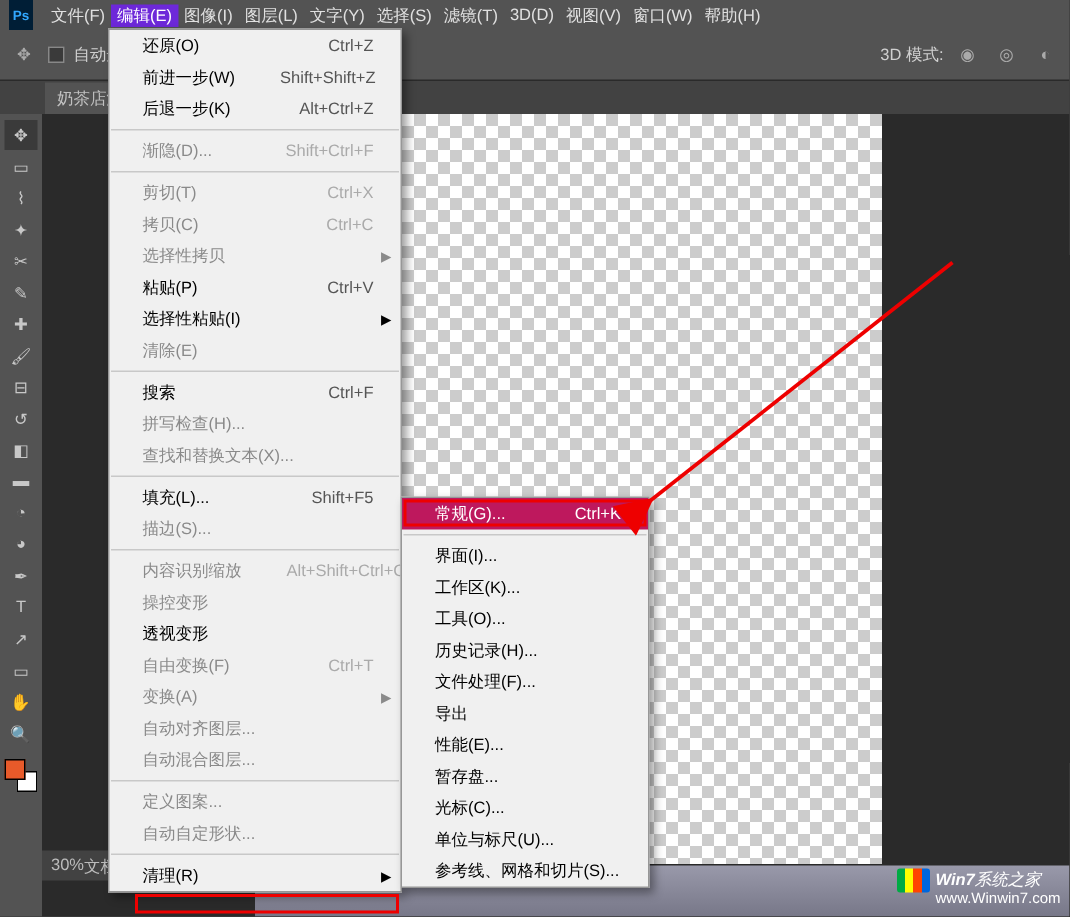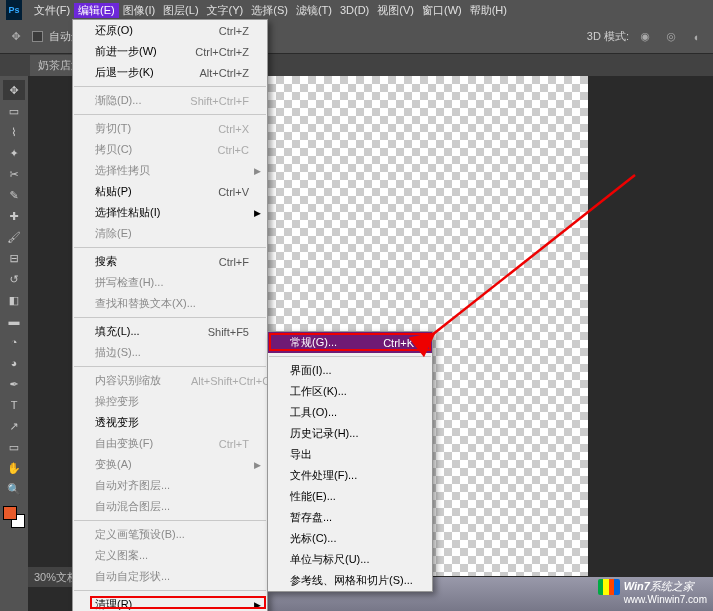--- a/index.html
+++ b/index.html
@@ -29,21 +29,21 @@
 .watermark{position:absolute;right:6px;bottom:6px;display:flex;align-items:flex-start;gap:4px;color:#fff;font-size:13px;font-style:italic}
 .watermark .flag{width:22px;height:16px;background:linear-gradient(90deg,#0a4 25%,#ff0 25% 50%,#f40 50% 75%,#06d 75%);border-radius:2px}
 .menu{position:absolute;background:#f0f0f0;border:1px solid #979797;box-shadow:3px 3px 6px rgba(0,0,0,.4);z-index:100}
 .menu .mi{height:21px;display:flex;align-items:center;padding:0 18px 0 22px;color:#000;position:relative;white-space:nowrap}
 .menu .mi.dis{color:#8a8a8a}
 .menu .mi .lbl{flex:1}
 .menu .mi .sc{margin-left:30px;color:#555}
 .menu .mi.dis .sc{color:#aaa}
 .menu .mi .arrow{position:absolute;right:6px;font-size:9px}
 .menu .msep{height:1px;background:#c8c8c8;margin:3px 1px}
-.menu .mi.hl{background:#701a75;color:#fff}
+.menu .mi.hl{background:#be185d;color:#fff}
 .menu .mi.hl .sc{color:#fff}
 .menu1{top:19px;left:72px;width:196px}
 .menu2{top:331px;left:267px;width:166px}
 .redbox{position:absolute;border:2px solid #e00;pointer-events:none;z-index:200}
 .rb-bottom{top:596px;left:90px;width:176px;height:13px}
 .rb-sub{top:333px;left:269px;width:162px;height:18px}
 .arrow-ann{position:absolute;z-index:201;pointer-events:none}
 </style>
 </head>
 <body>
@@ -133,21 +133,21 @@
   </div>
 </div>
 
 <div class="menu menu1" id="menu1">
     <div class="mi">
       <span class="lbl">还原(O)</span>
       <span class="sc">Ctrl+Z</span>
     </div>
     <div class="mi">
       <span class="lbl">前进一步(W)</span>
-      <span class="sc">Ctrl+Ctrl+Z</span>
+      <span class="sc">Shift+Shift+Z</span>
     </div>
     <div class="mi">
       <span class="lbl">后退一步(K)</span>
       <span class="sc">Alt+Ctrl+Z</span>
     </div>
     <div class="msep"></div>
     <div class="mi dis">
       <span class="lbl">渐隐(D)...</span>
       <span class="sc">Shift+Ctrl+F</span>
     </div>
@@ -213,23 +213,20 @@
       <span class="lbl">变换(A)</span>
       <span class="arrow">▶</span>
     </div>
     <div class="mi dis">
       <span class="lbl">自动对齐图层...</span>
     </div>
     <div class="mi dis">
       <span class="lbl">自动混合图层...</span>
     </div>
     <div class="msep"></div>
-    <div class="mi dis">
-      <span class="lbl">定义画笔预设(B)...</span>
-    </div>
     <div class="mi dis">
       <span class="lbl">定义图案...</span>
     </div>
     <div class="mi dis">
       <span class="lbl">自动自定形状...</span>
     </div>
     <div class="msep"></div>
     <div class="mi">
       <span class="lbl">清理(R)</span>
       <span class="arrow">▶</span>
@@ -247,24 +244,24 @@
     <div class="mi">
       <span class="lbl">工作区(K)...</span>
     </div>
     <div class="mi">
       <span class="lbl">工具(O)...</span>
     </div>
     <div class="mi">
       <span class="lbl">历史记录(H)...</span>
     </div>
     <div class="mi">
+      <span class="lbl">文件处理(F)...</span>
+    </div>
+    <div class="mi">
       <span class="lbl">导出</span>
-    </div>
-    <div class="mi">
-      <span class="lbl">文件处理(F)...</span>
     </div>
     <div class="mi">
       <span class="lbl">性能(E)...</span>
     </div>
     <div class="mi">
       <span class="lbl">暂存盘...</span>
     </div>
     <div class="mi">
       <span class="lbl">光标(C)...</span>
     </div>

